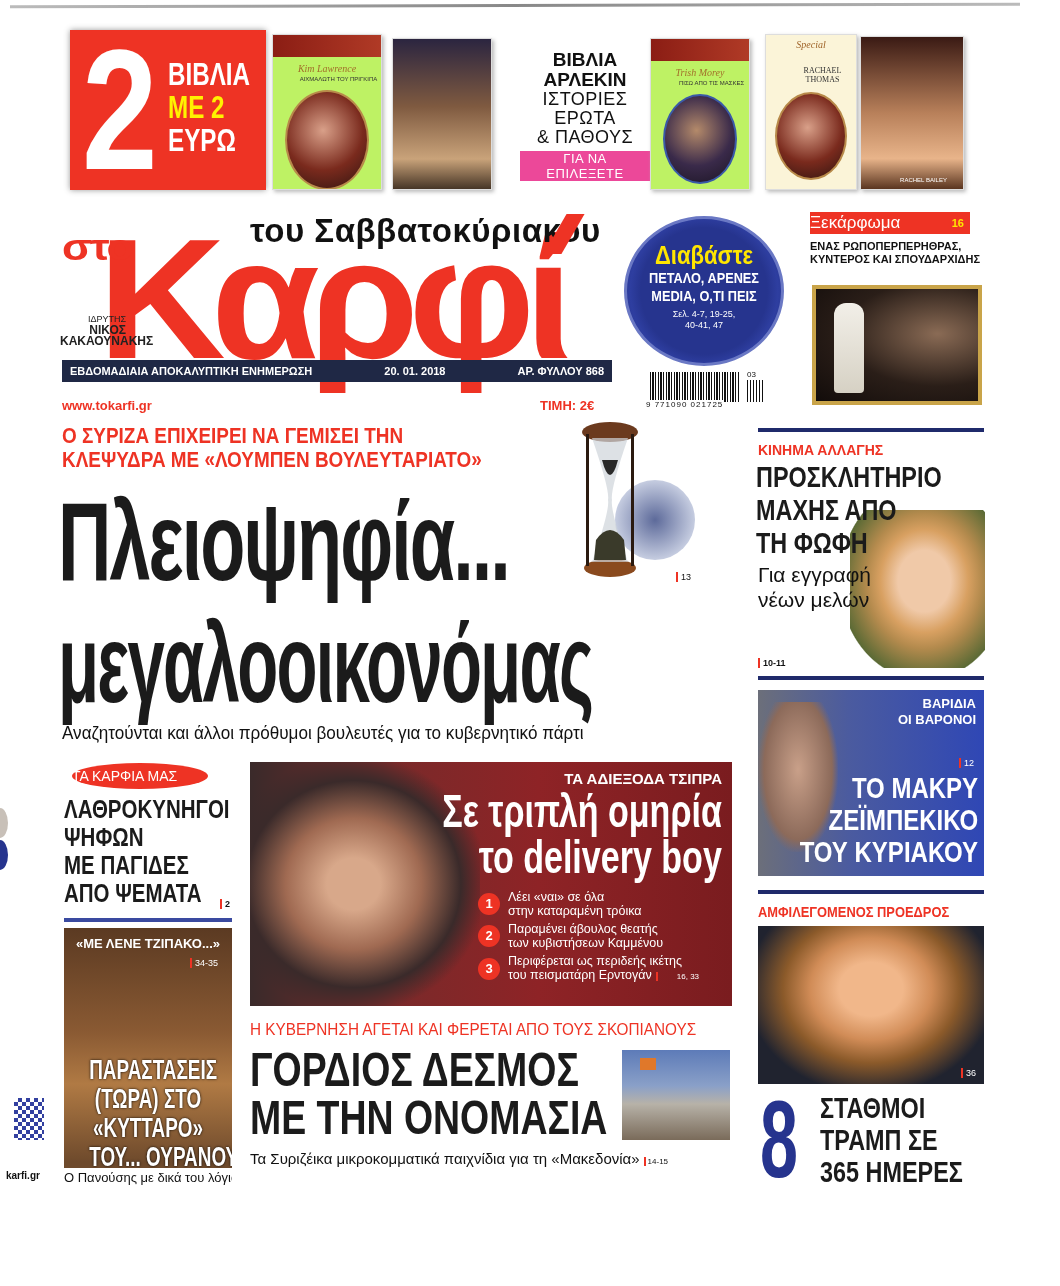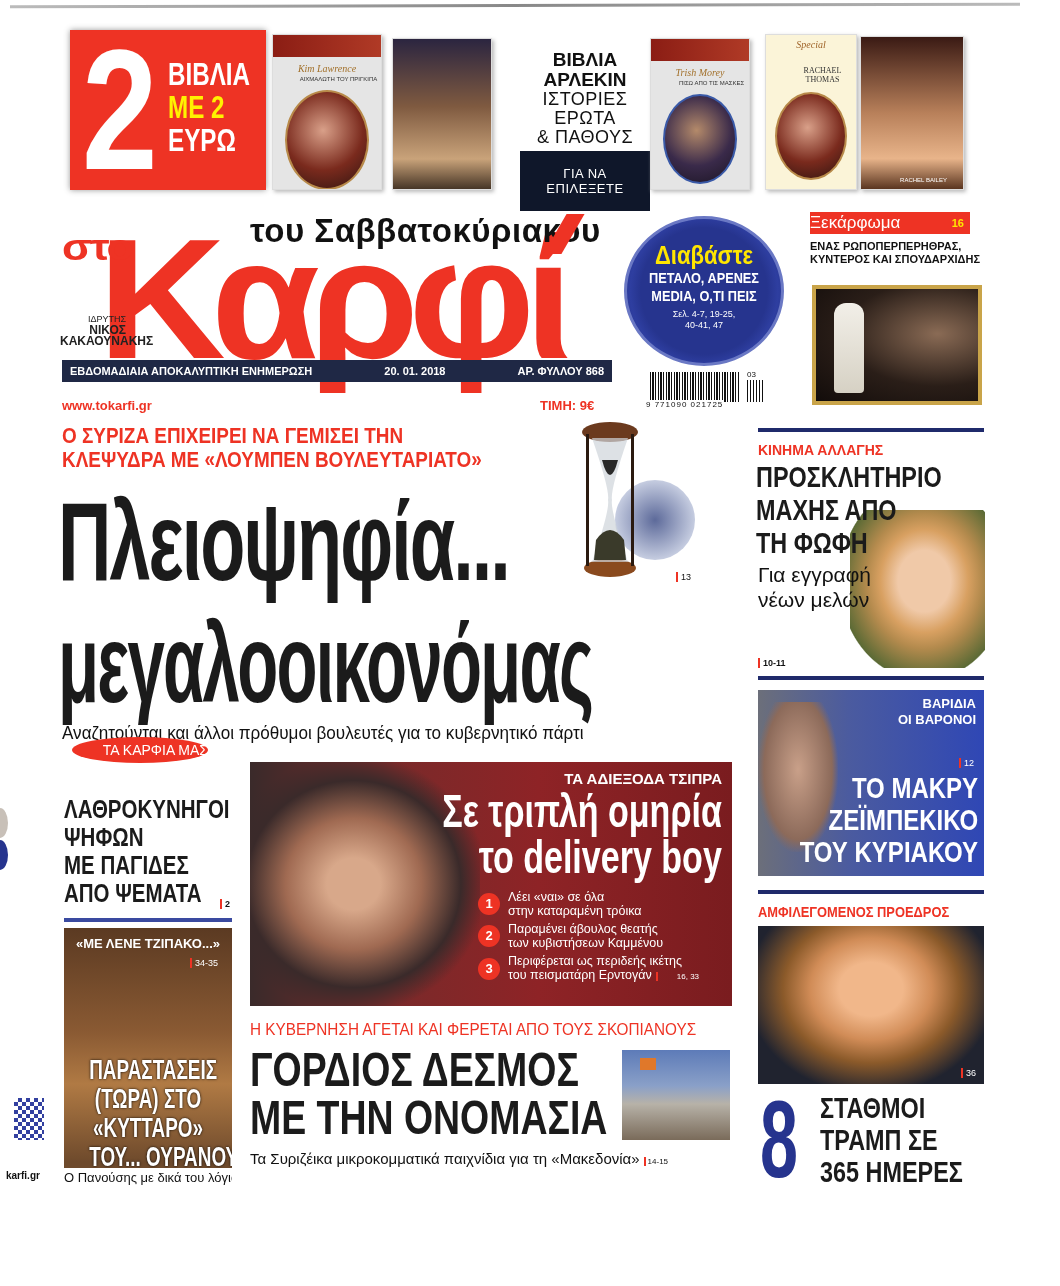--- a/index.html
+++ b/index.html
@@ -6,30 +6,30 @@
   html, body { width: 1060px; height: 1286px; background: #ffffff; overflow: hidden; }
   body { position: relative; font-family: "Liberation Sans", sans-serif; color: #111; }
   .abs { position: absolute; }
   .topline { left: 10px; top: 4px; width: 1010px; height: 3px; background: linear-gradient(90deg,#bbb,#888,#bbb); transform: rotate(-0.15deg); }
 
   
   .promo-red { left: 70px; top: 30px; width: 196px; height: 160px; background: #ee3324; box-shadow: 0 0 6px #999; }
   .promo-big2 { left: 82px; top: 30px; font-size: 170px; line-height: 160px; color: #fff; font-weight: bold; transform: scaleX(0.8); transform-origin: left; }
   .promo-lines { left: 168px; top: 58px; width: 96px; font-size: 31px; line-height: 33px; font-weight: bold; color: #fff; transform: scaleX(0.78); transform-origin: left; }
   .promo-lines .y { color: #fff200; }
-  .book { background: #e5e5e5; border: 1px solid #ddd; box-shadow: 2px 2px 4px #bbb; overflow: hidden; }
+  .book { background: #bef264; border: 1px solid #ddd; box-shadow: 2px 2px 4px #bbb; overflow: hidden; }
   .book .band { height: 22px; background: linear-gradient(90deg,#8b1d14,#b03a26); }
   .book .author { font-family: "Liberation Serif", serif; font-style: italic; font-size: 10px; color: #a2702a; text-align: center; margin-top: 6px; }
   .book .sub { font-size: 6px; text-align: center; color: #333; margin-top: 2px; padding-left: 23px; }
   .book .oval { width: 84px; height: 100px; border-radius: 50%; margin: 8px auto 0; background: radial-gradient(circle at 45% 40%,#d9a089,#7a2a1d 55%,#2c1410); border: 2px solid #b88a4a; }
   .book.photo { background: linear-gradient(180deg,#2b2540,#7f5a40 45%,#c9a37a 80%,#463526); }
   .harlequin { left: 520px; top: 50px; width: 130px; text-align: center; }
   .harlequin .h1 { font-size: 19px; line-height: 20px; font-weight: bold; color: #111; }
   .harlequin .h2 { font-size: 18px; line-height: 19px; color: #111; letter-spacing: 0.5px; }
-  .harlequin .btn { display: inline-block; margin-top: 4px; background: #0f172a; color: #fff; font-size: 13px; padding: 15px 6px; letter-spacing: 0.5px; }
+  .harlequin .btn { display: inline-block; margin-top: 4px; background: #ec4899; color: #fff; font-size: 13px; padding: 0 6px; letter-spacing: 0.5px; }
 
   
   .sto { left: 62px; top: 222px; font-size: 44px; font-weight: bold; color: #ee3324; letter-spacing: -2px; transform: scaleY(0.85); }
   .weekend { left: 250px; top: 212px; font-size: 33px; font-weight: bold; color: #111; letter-spacing: 0.5px; }
   .karfi { left: 98px; top: 224px; font-size: 170px; line-height: 150px; font-weight: bold; color: #ee3324; letter-spacing: -10px; transform: scaleX(1.04); transform-origin: left; }
   .accent { left: 555px; top: 214px; width: 18px; height: 40px; background: #ee3324; transform: skewX(-30deg); }
   .founder { left: 60px; top: 314px; width: 66px; text-align: right; font-size: 9px; line-height: 11px; color: #222; }
   .founder b { display: block; font-size: 12px; }
   .dateband { left: 62px; top: 360px; width: 550px; height: 22px; background: #1f2845; color: #fff; font-size: 11px; font-weight: bold; display: flex; align-items: center; }
   .dateband span { padding: 0 8px; }
@@ -76,21 +76,21 @@
   .mitsotakis .kick { position: absolute; right: 8px; top: 6px; text-align: right; color: #fff; font-size: 13px; line-height: 16px; font-weight: bold; }
   .mitsotakis .pg { position: absolute; right: 10px; top: 68px; color: #fff; font-size: 9px; border-left: 2px solid #ee3324; padding-left: 3px; }
   .mitsotakis .title { position: absolute; right: 6px; top: 82px; text-align: right; color: #fff; font-size: 30px; line-height: 32px; font-weight: bold; transform: scaleX(0.8); transform-origin: right; white-space: nowrap; }
   .amfi-label { left: 758px; top: 904px; font-size: 14px; font-weight: bold; color: #ee3324; white-space: nowrap; transform: scaleX(0.92); transform-origin: left; }
   .trump { left: 758px; top: 926px; width: 226px; height: 158px; background: radial-gradient(ellipse at 50% 40%,#f1b78a 20%,#d18c57 38%,#8b5a2a 55%,#20232f 78%); }
   .trump .pg { position: absolute; right: 8px; bottom: 6px; color: #fff; font-size: 9px; border-left: 2px solid #ee3324; padding-left: 3px; }
   .eight { left: 760px; top: 1084px; font-size: 110px; line-height: 110px; font-weight: bold; color: #26348e; transform: scaleX(0.62); transform-origin: left; }
   .trump-title { left: 820px; top: 1092px; font-size: 30px; line-height: 32px; font-weight: bold; color: #1b1b1b; transform: scaleX(0.78); transform-origin: left; white-space: nowrap; }
 
   
-  .pill { left: 72px; top: 737px; width: 136px; height: 26px; border-radius: 50%; background: #ee3324; color: #fff; font-size: 14px; text-align: right; line-height: 26px; }
+  .pill { left: 72px; top: 763px; width: 136px; height: 26px; border-radius: 50%; background: #ee3324; color: #fff; font-size: 14px; text-align: left; line-height: 26px; }
   .karfia-title { left: 64px; top: 795px; font-size: 25px; line-height: 28px; font-weight: bold; color: #1b1b1b; transform: scaleX(0.82); transform-origin: left; white-space: nowrap; }
   .pg2 { left: 220px; top: 899px; font-size: 9px; font-weight: bold; border-left: 2px solid #ee3324; padding-left: 3px; }
   .lbar { left: 64px; top: 918px; width: 168px; height: 4px; background: #3a4aa0; }
   .panousis { left: 64px; top: 928px; width: 168px; height: 260px; background: linear-gradient(180deg,#5b3a22,#8a5a33 40%,#b07a44 60%,#6e4a2c 90%); overflow: hidden; }
   .panousis .kick { position: absolute; left: 0; right: 0; top: 8px; text-align: center; color: #fff; font-size: 13px; font-weight: bold; }
   .panousis .pg { position: absolute; right: 14px; top: 30px; color: #fff; font-size: 9px; border-left: 2px solid #ee3324; padding-left: 3px; }
   .panousis .title { position: absolute; left: 0; right: 0; top: 128px; text-align: center; color: #fff; font-size: 27px; line-height: 29px; font-weight: bold; transform: scaleX(0.7); text-shadow: 0 0 3px #000; white-space: nowrap; }
   .panousis .cap { position: absolute; left: 0; right: 0; bottom: 0; height: 20px; background: #fff; color: #111; font-size: 13px; text-align: center; line-height: 20px; white-space: nowrap; }
   .qr { left: 14px; top: 1098px; width: 30px; height: 42px; background: repeating-conic-gradient(#3340a0 0 25%,#fff 0 50%) 0 0/8px 8px; }
   .qrlabel { left: 6px; top: 1170px; font-size: 10px; font-weight: bold; color: #111; }
@@ -171,21 +171,21 @@
   <b>ΚΑΚΑΟΥΝΑΚΗΣ</b>
 </div>
 <div class="abs dateband">
   <span>ΕΒΔΟΜΑΔΙΑΙΑ ΑΠΟΚΑΛΥΠΤΙΚΗ ΕΝΗΜΕΡΩΣΗ</span>
   <span class="gap"></span>
   <span class="date">20. 01. 2018</span>
   <span class="gap"></span>
   <span>ΑΡ. ΦΥΛΛΟΥ 868</span>
 </div>
 <div class="abs website">www.tokarfi.gr</div>
-<div class="abs price">ΤΙΜΗ: 9€</div>
+<div class="abs price">ΤΙΜΗ: 2€</div>
 
 <div class="abs diav">
   <div class="t">Διαβάστε</div>
   <div class="l">ΠΕΤΑΛΟ, ΑΡΕΝΕΣ</div>
   <div class="l">MEDIA, Ο,ΤΙ ΠΕΙΣ</div>
   <div class="s">Σελ. 4-7, 19-25,</div>
   <div class="s" style="margin-top:0">40-41, 47</div>
 </div>
 <div class="abs barcode"></div>
 <div class="abs barcode2"></div>

